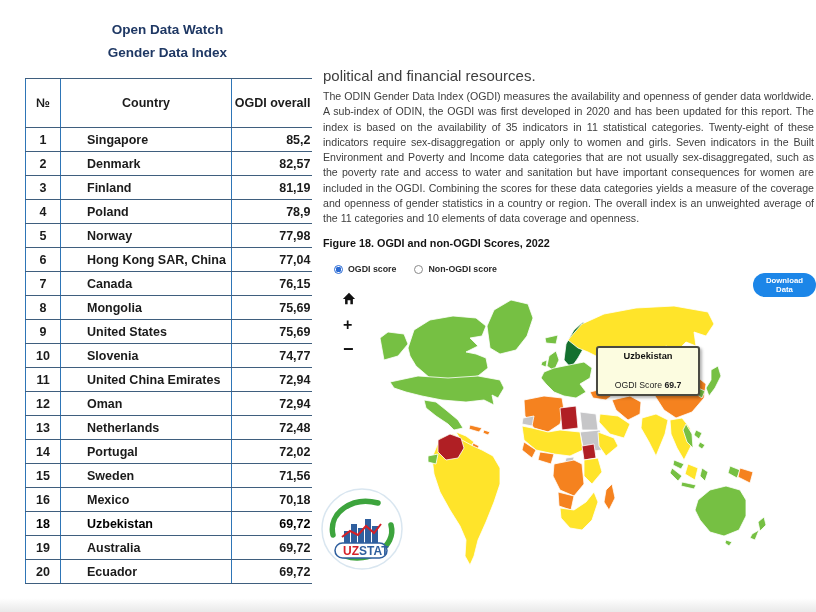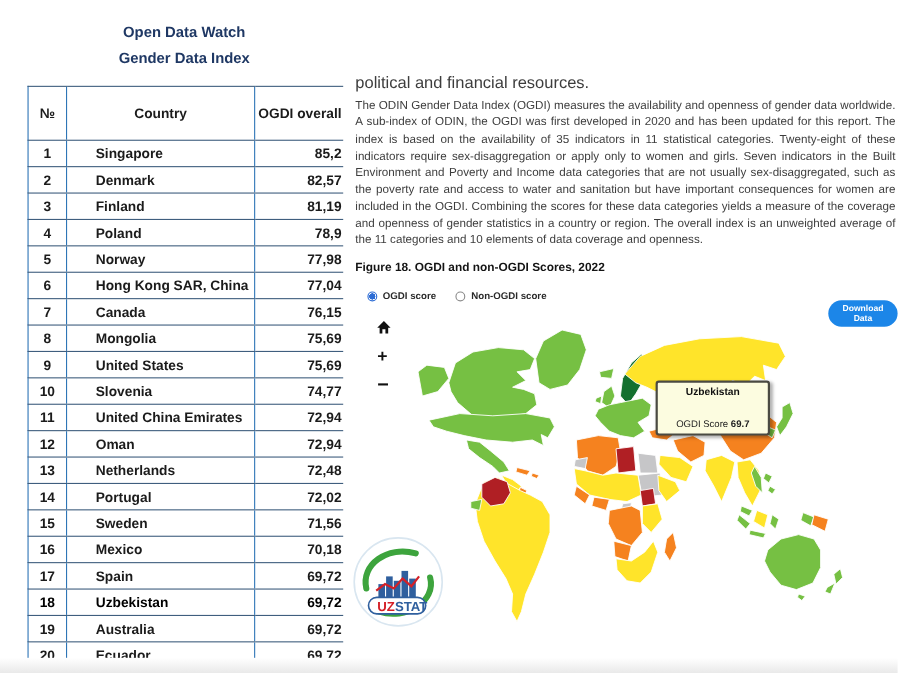--- a/index.html
+++ b/index.html
@@ -165,25 +165,20 @@
       </tr>
       <tr>
         <td class="rank-num">15</td>
         <td class="country">Sweden</td>
         <td class="score">71,56</td>
       </tr>
       <tr>
         <td class="rank-num">16</td>
         <td class="country">Mexico</td>
         <td class="score">70,18</td>
-      </tr>
-      <tr>
-        <td class="rank-num">17</td>
-        <td class="country">Spain</td>
-        <td class="score">69,72</td>
       </tr>
       <tr class="hl">
         <td class="rank-num">18</td>
         <td class="country">Uzbekistan</td>
         <td class="score">69,72</td>
       </tr>
       <tr>
         <td class="rank-num">19</td>
         <td class="country">Australia</td>
         <td class="score">69,72</td>

